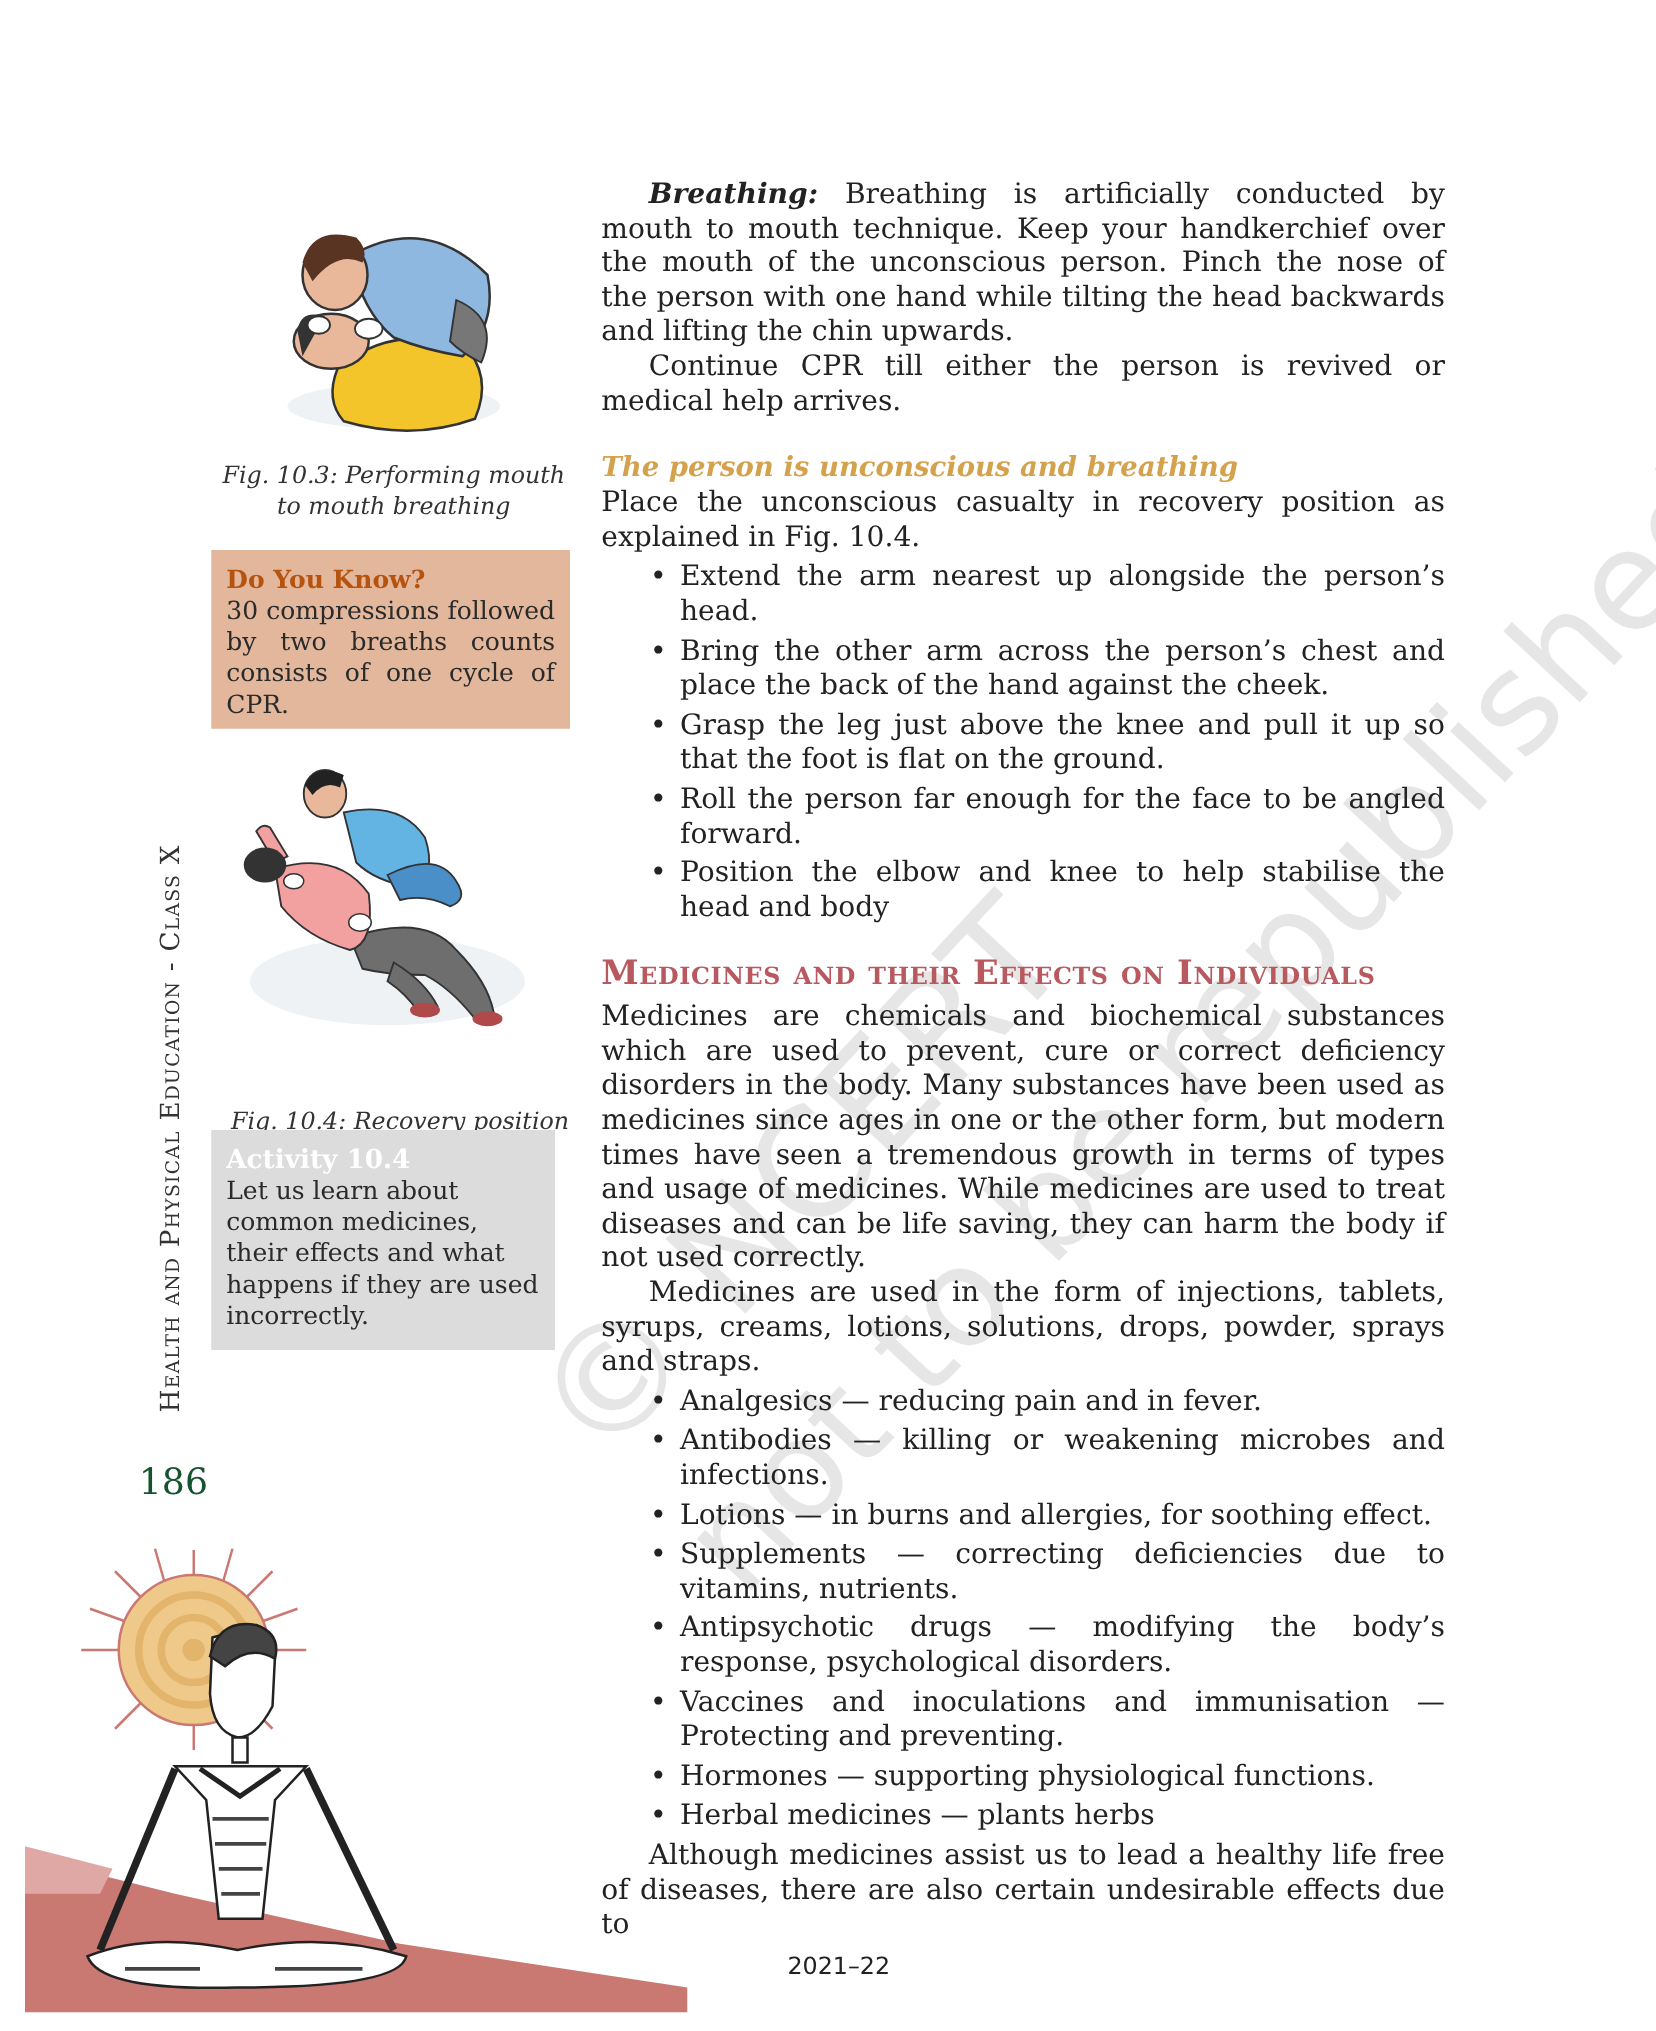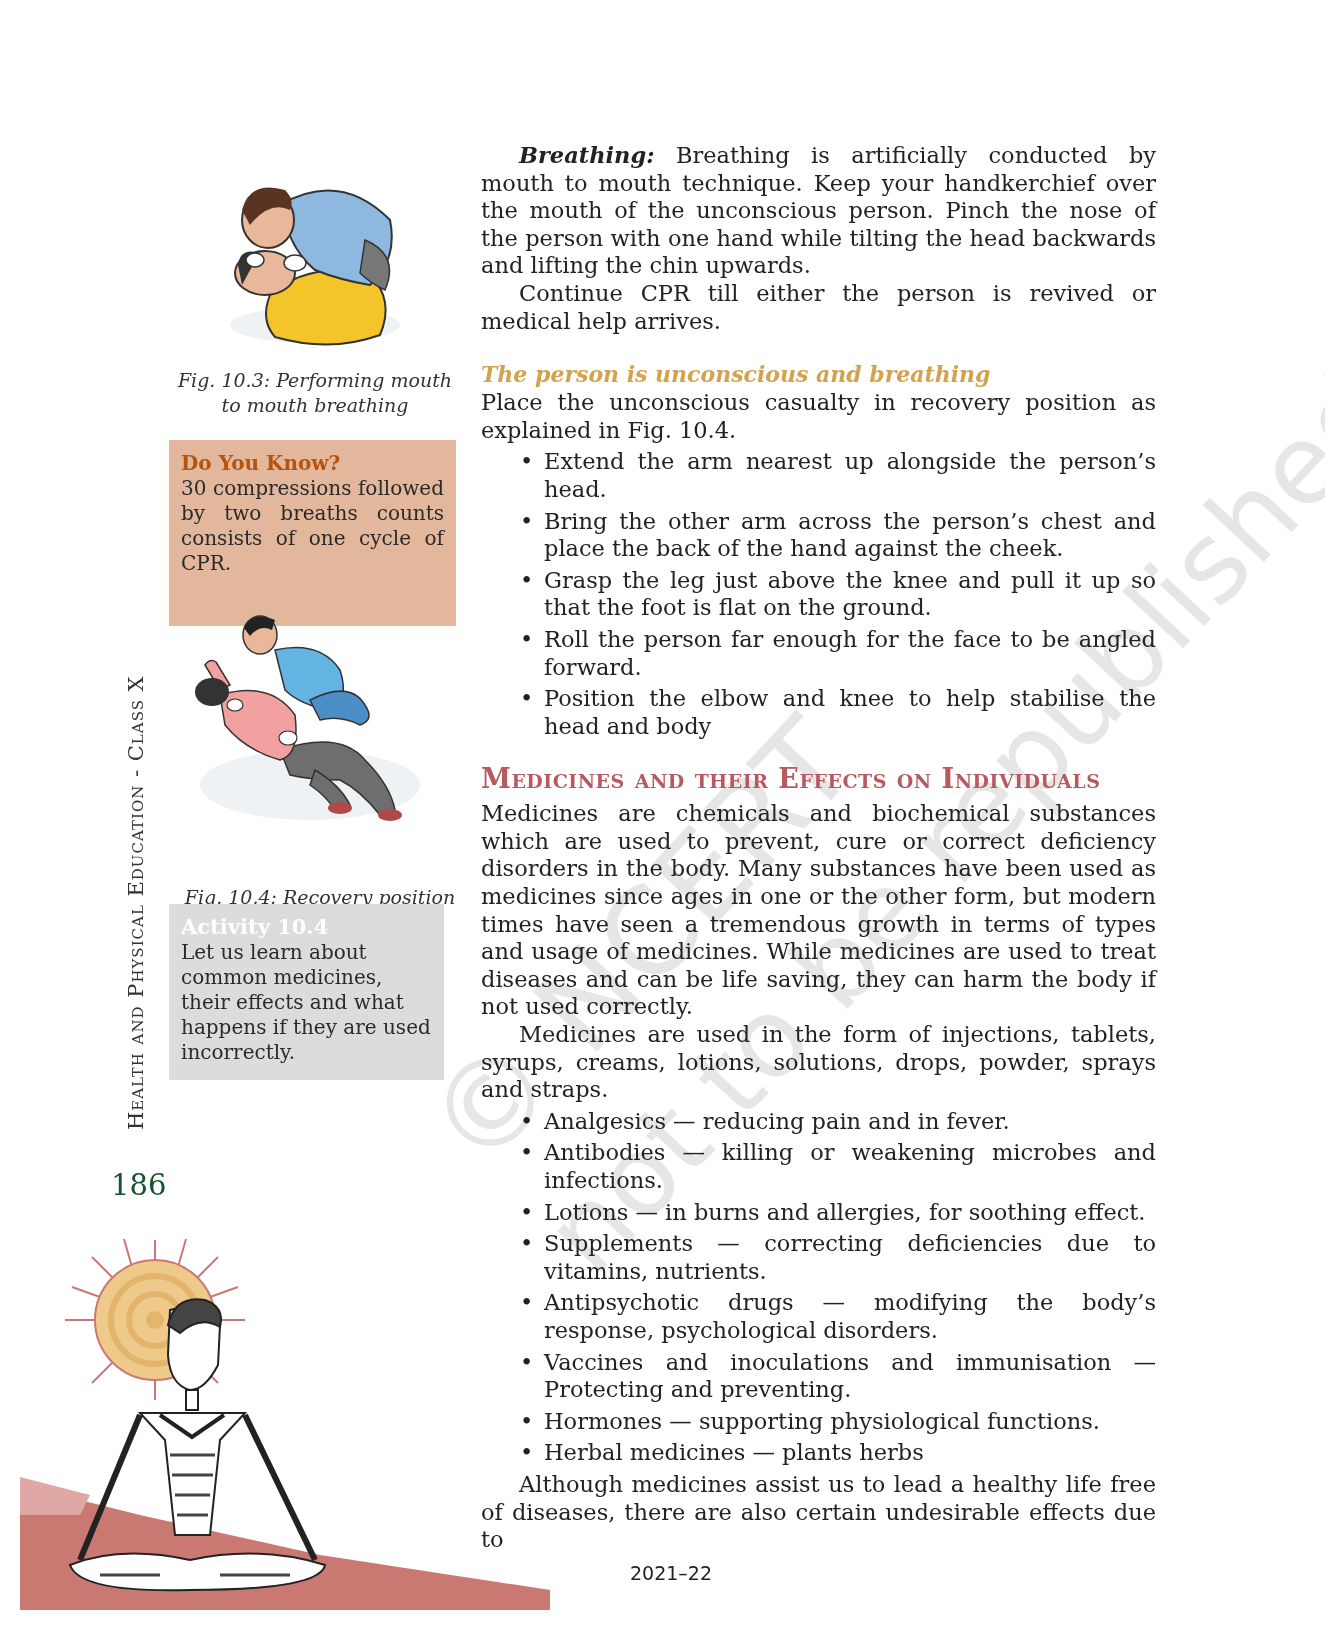--- a/index.html
+++ b/index.html
@@ -14,21 +14,21 @@
 
   
   .side-title { position:absolute; left:124px; top:1130px; transform:rotate(-90deg); transform-origin:left top;
                 font-size:21px; letter-spacing:1px; font-variant:small-caps; color:#333; white-space:nowrap; z-index:1; }
   .page-num { position:absolute; left:111px; top:1168px; font-size:29px; color:#14532d; z-index:1; }
 
   
   .fig { position:absolute; z-index:1; }
   .caption { position:absolute; font-style:italic; font-size:19px; text-align:center; color:#333; z-index:1; line-height:25px; }
 
-  .dyk { position:absolute; left:169px; top:440px; width:287px; height:186px; background:#e2b79c; z-index:1;
+  .dyk { position:absolute; left:169px; top:440px; width:287px; height:143px; background:#e2b79c; z-index:1;
          box-sizing:border-box; padding:10px 12px 0 12px; }
   .dyk-title { font-weight:bold; color:#b6530f; font-size:20px; line-height:26px; }
   .dyk-body { font-size:20px; line-height:25px; text-align:justify; color:#2a2a2a; }
 
   .act { position:absolute; left:169px; top:904px; width:275px; height:176px; background:#dcdcdc; z-index:1;
          box-sizing:border-box; padding:10px 12px 0 12px; }
   .act-title { font-weight:bold; color:#ffffff; font-size:21px; line-height:26px; }
   .act-body { font-size:20px; line-height:25px; color:#2a2a2a; }
 
   

